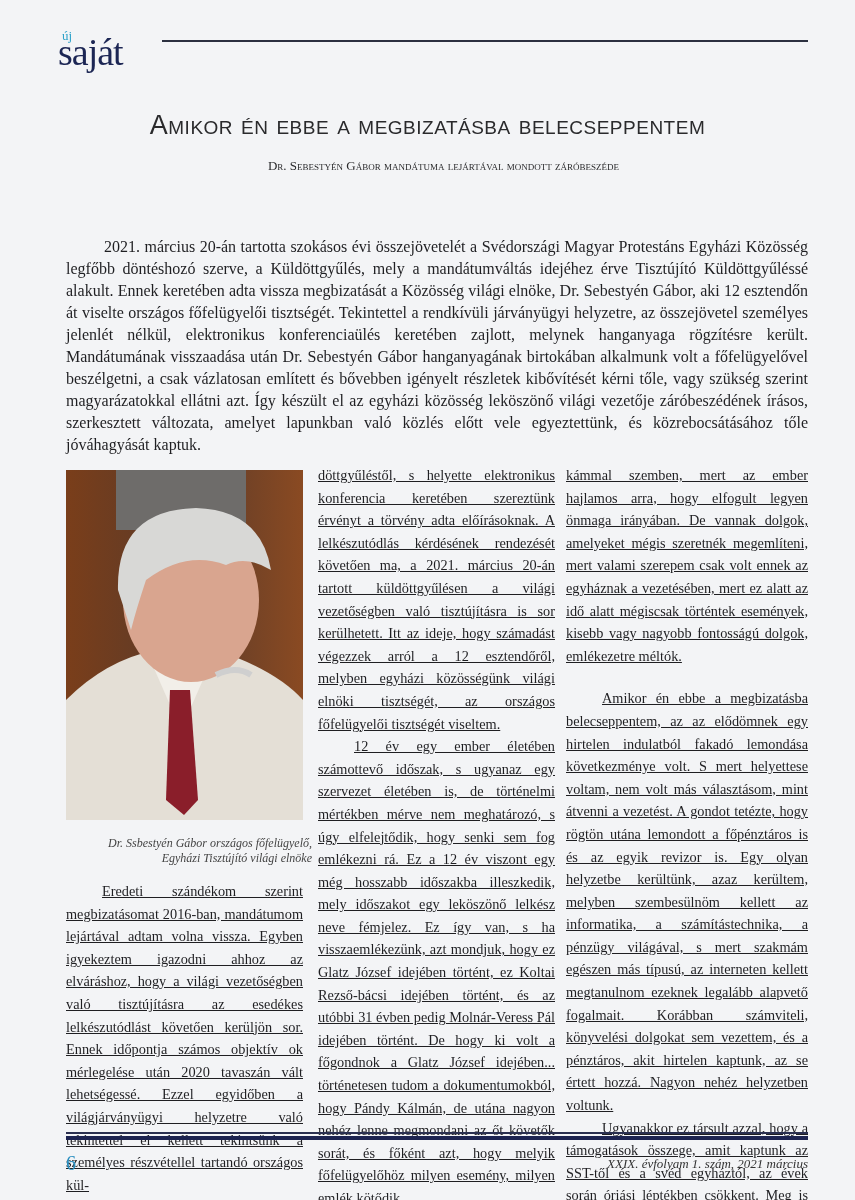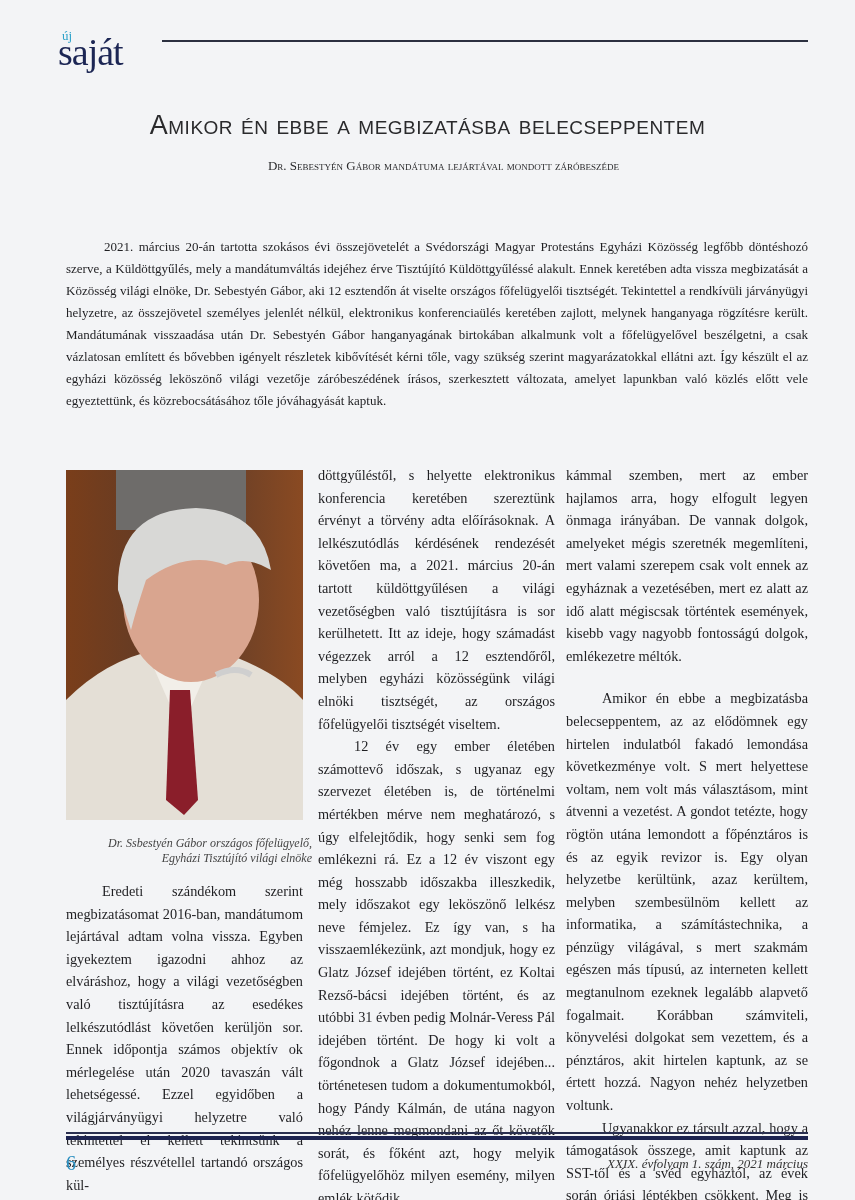--- a/index.html
+++ b/index.html
@@ -4,26 +4,26 @@
 <style>
   html,body{margin:0;padding:0;}
   body{width:855px;height:1200px;background:#f4f5f7;position:relative;overflow:hidden;font-family:"Liberation Serif",serif;color:#1f1f22;}
   .page{position:absolute;left:0;top:0;width:855px;height:1200px;background:#f3f4f6;}
   .logo{position:absolute;left:56px;top:24px;}
   .logo .uj{position:absolute;left:6px;top:4px;font-family:"Liberation Serif",serif;font-size:13px;color:#2aa0c8;text-align:right;}
   .logo .keve{position:absolute;left:0;top:4px;font-family:"Liberation Serif",serif;font-size:38px;color:#1c2654;letter-spacing:-1px;padding-left:2px;margin-top:0;line-height:40px;}
   .head-rule{position:absolute;left:162px;top:40px;width:646px;height:2px;background:#2c3040;}
   .title{position:absolute;left:0;width:855px;top:110px;text-align:center;font-family:Liberation Sans, sans-serif;font-size:27px;font-variant:small-caps;letter-spacing:0.5px;color:#2a2a2c;}
   .subtitle{position:absolute;left:0;width:855px;top:158px;text-align:center;font-size:13px;font-variant:small-caps;color:#2a2a2c;margin-left:16px;}
-  .intro{position:absolute;left:66px;top:236px;width:742px;font-size:13px;line-height:22px;text-align:justify;}
+  .intro{position:absolute;left:66px;top:236px;width:742px;font-size:16px;line-height:22px;text-align:justify;}
   .intro p{margin:0;text-indent:38px;}
   .photo{position:absolute;left:66px;top:470px;width:237px;height:350px;overflow:hidden;background:#8a4a22;}
   .caption{position:absolute;left:60px;top:836px;width:252px;text-align:right;font-style:italic;font-size:12px;line-height:15px;color:#444;}
   .col{position:absolute;font-size:14.3px;line-height:22.6px;text-align:justify;}
-  .col p{margin:0;text-indent:36px;}
+  .col p{margin:0;text-indent:36px;text-decoration:underline;}
   .col p.cont{text-indent:0;}
   .col1{left:66px;top:880px;width:237px;}
   .col2{left:318px;top:464px;width:237px;}
   .col3{left:566px;top:464px;width:242px;}
   .gap{height:20px;}
   .foot-rule1{position:absolute;left:66px;top:1132px;width:742px;height:2px;background:#2a3050;}
   .foot-rule2{position:absolute;left:66px;top:1136px;width:742px;height:4px;background:#1c2350;}
   .pagenum{position:absolute;left:66px;top:1152px;font-size:20px;color:#2b8fc0;}
   .issue{position:absolute;right:47px;top:1156px;font-style:italic;font-size:13px;color:#333;margin-left:36px;}
 </style>

